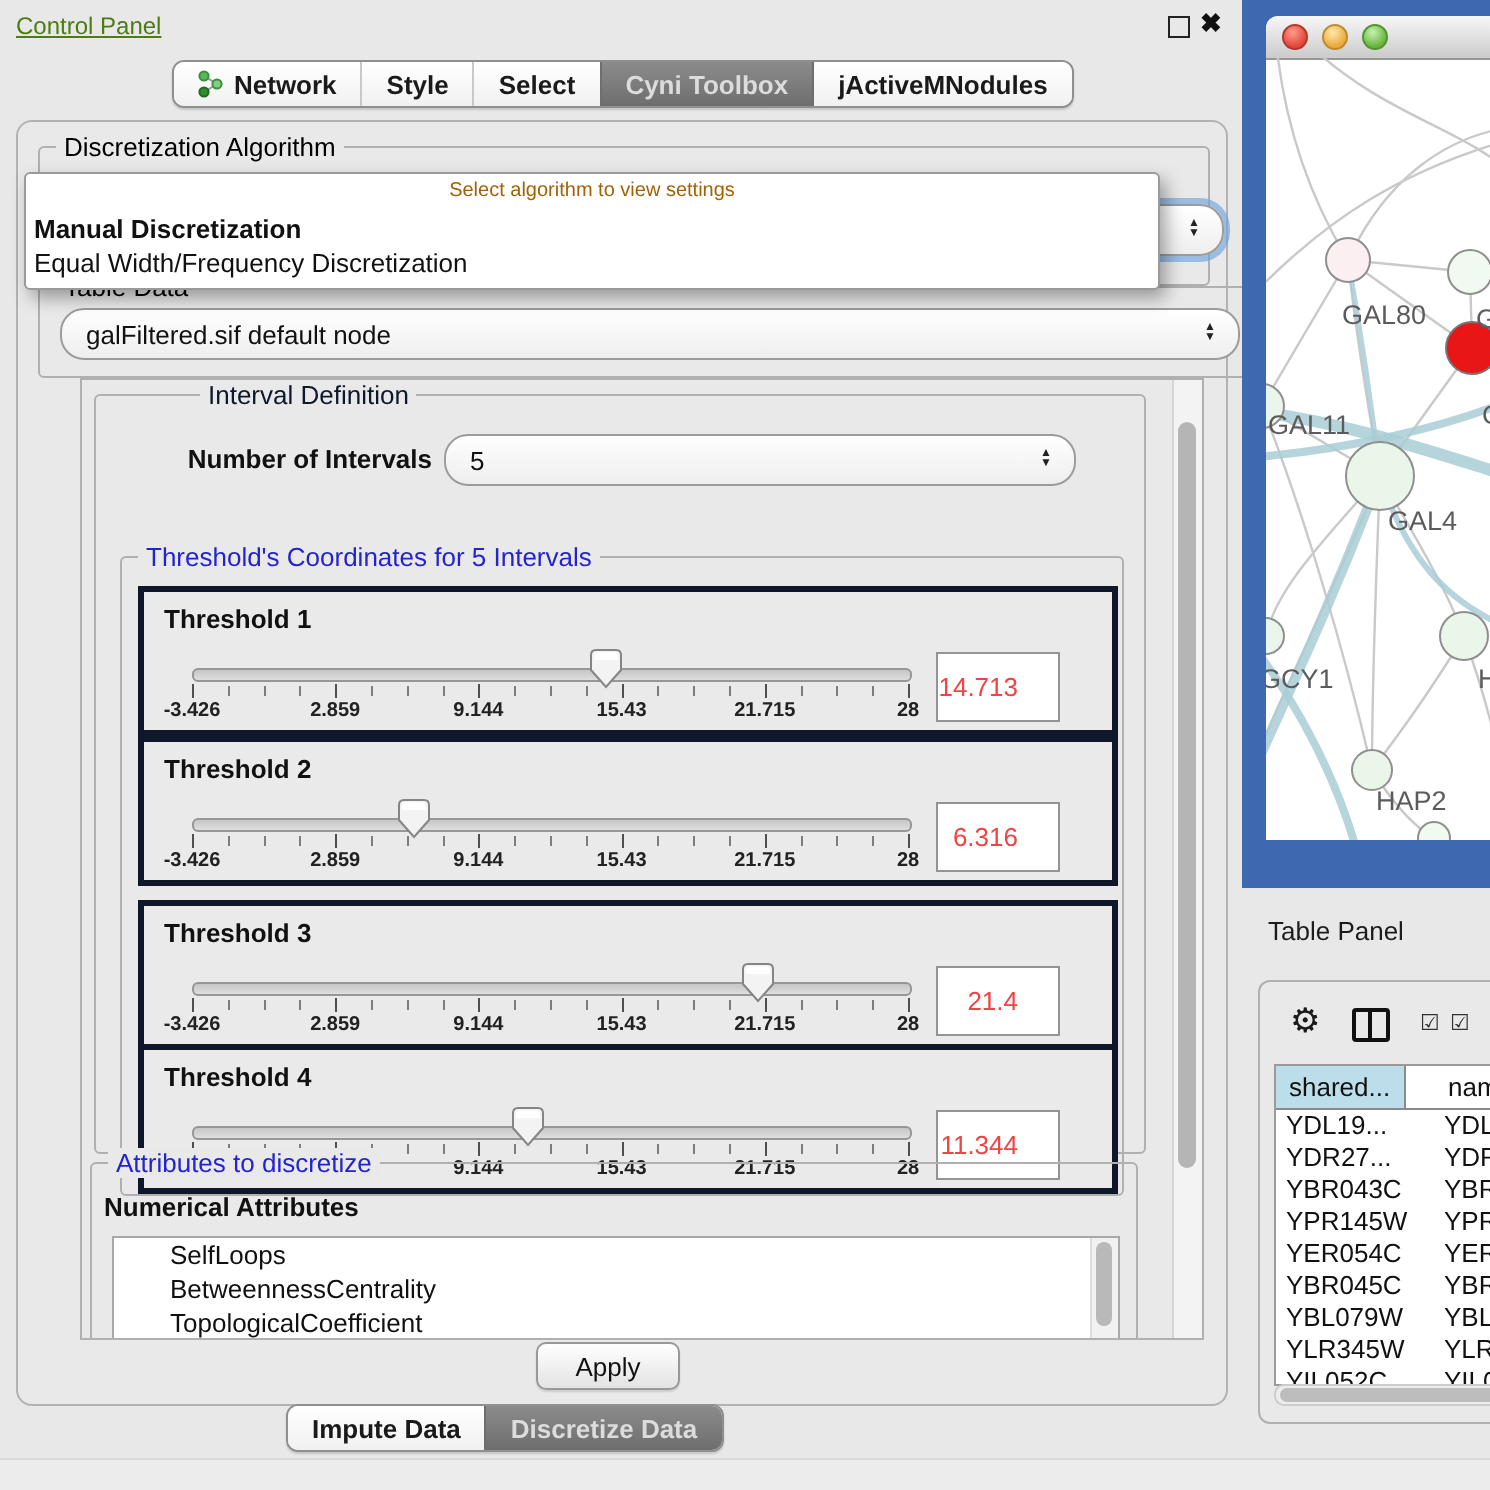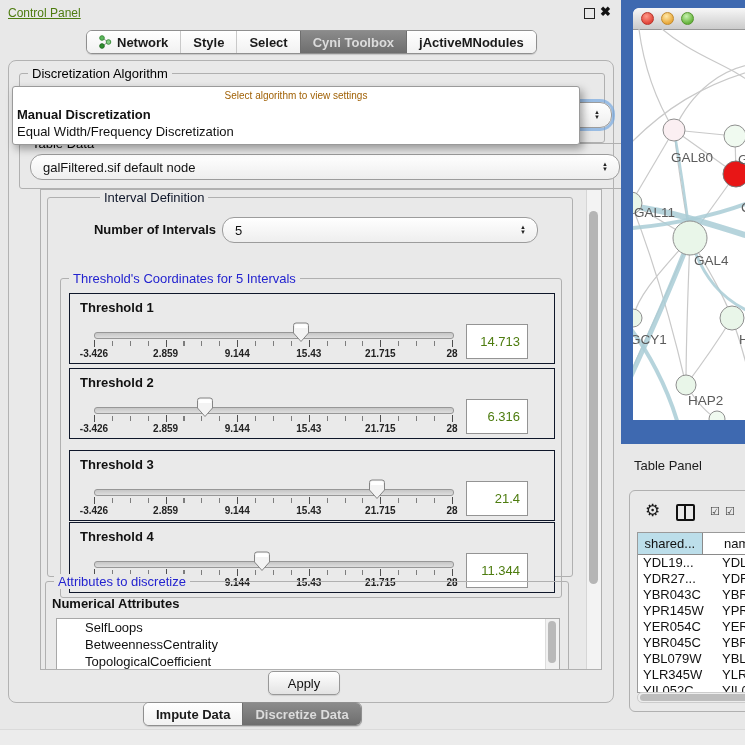--- a/index.html
+++ b/index.html
@@ -28,27 +28,27 @@
   
   #algo-popup{position:absolute;left:12px;top:86px;width:566px;height:57px;background:#fff;border:1px solid #9a9a9a;border-radius:3px;box-shadow:3px 4px 9px rgba(0,0,0,.35);z-index:60;}
   #algo-hint{position:absolute;left:0;top:3px;width:100%;text-align:center;font-size:10px;color:#a16207;}
   .popup-opt{position:absolute;left:4px;font-size:13px;color:#111;white-space:nowrap;cursor:pointer;}
   .popup-opt.hl{font-weight:700;}
   
   #scrollpane{position:absolute;left:40px;top:189px;width:560px;height:479px;border:1px solid #b0b0b0;background:#e9e9e9;overflow:hidden;}
   #vscroll{position:absolute;right:0;top:0;width:14px;height:100%;background:#f3f3f3;border-left:1px solid #d6d6d6;}
   #vscroll .thumb{position:absolute;left:2px;top:21px;width:9px;height:373px;background:#b5b5b5;border-radius:5px;cursor:pointer;}
   .boldlbl{font-weight:700;font-size:13px;color:#111;position:absolute;white-space:nowrap;}
-  .tpanel{position:absolute;left:8px;width:484px;height:69px;border:1px solid #0f172a;background:#eaeaea;}
+  .tpanel{position:absolute;left:8px;width:484px;height:69px;border:3px solid #0f172a;background:#eaeaea;}
   .ttrack{position:absolute;left:24px;top:38px;width:358px;height:5px;border:1px solid #979797;border-radius:3px;background:linear-gradient(#c6c6c6,#dedede);}
   .tthumb{position:absolute;top:28px;width:18px;height:21px;cursor:pointer;}
   .ticks{position:absolute;left:24px;top:47px;width:359px;height:5px;background:repeating-linear-gradient(to right,#7d7d7d 0 1px,transparent 1px 17.9px);}
   .ticksM{position:absolute;left:24px;top:46px;width:359px;height:7px;background:repeating-linear-gradient(to right,#4f4f4f 0 1px,transparent 1px 71.6px);}
   .ticklbl{position:absolute;top:54px;transform:translateX(-50%);font-size:10px;font-weight:700;color:#222;white-space:nowrap;}
-  .tvalue{position:absolute;left:396px;top:30px;width:62px;height:35px;background:#fff;border:1px solid #949494;font-size:13px;color:#4d7c0f;display:flex;align-items:center;justify-content:flex-end;padding-right:7px;box-sizing:border-box;}
+  .tvalue{position:absolute;left:396px;top:30px;width:62px;height:35px;background:#fff;border:1px solid #949494;font-size:13px;color:#ef4444;display:flex;align-items:center;justify-content:flex-end;padding-right:20px;box-sizing:border-box;}
   #attr-list{position:absolute;left:10px;top:36px;width:502px;height:80px;background:#fff;border:1px solid #a8a8a8;overflow:hidden;}
   .attr-item{font-size:13px;color:#111;padding:1px 0 1px 28px;white-space:nowrap;cursor:pointer;}
   #attr-scroll{position:absolute;right:0;top:0;width:13px;height:100%;background:#f1f1f1;border-left:1px solid #ddd;}
   #attr-scroll .thumb{position:absolute;left:2px;top:2px;width:8px;height:42px;background:#b9b9b9;border-radius:4px;}
   #apply-btn{position:absolute;left:268px;top:671px;width:70px;height:22px;border:1px solid #989898;border-radius:5px;background:linear-gradient(#ffffff,#e3e3e3);font-size:13px;color:#111;display:flex;align-items:center;justify-content:center;cursor:pointer;box-shadow:0 1px 1px rgba(0,0,0,.12);}
   #bottom-strip{position:absolute;left:0;top:729px;width:745px;height:16px;background:#ececec;border-top:1px solid #dadada;}
   
   #blue-frame{position:absolute;left:621px;top:0;width:124px;height:444px;background:#3e69b0;}
   #netwin{position:absolute;left:633px;top:8px;width:120px;height:412px;background:#fff;border-radius:6px 0 0 0;overflow:hidden;}
   #netwin-titlebar{position:absolute;left:0;top:0;width:100%;height:21px;background:linear-gradient(#f7f7f7,#cbcbcb);border-bottom:1px solid #979797;border-radius:6px 0 0 0;}

